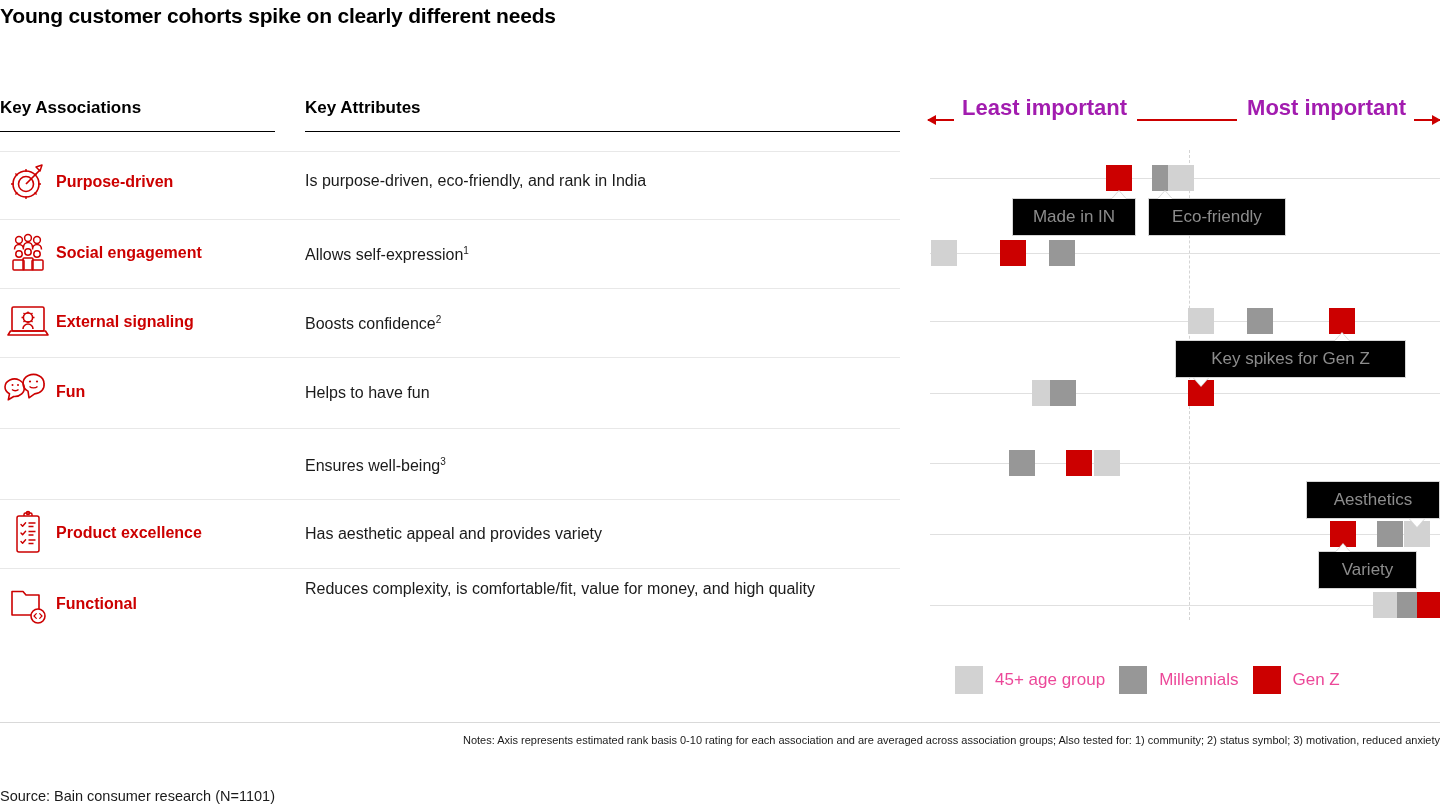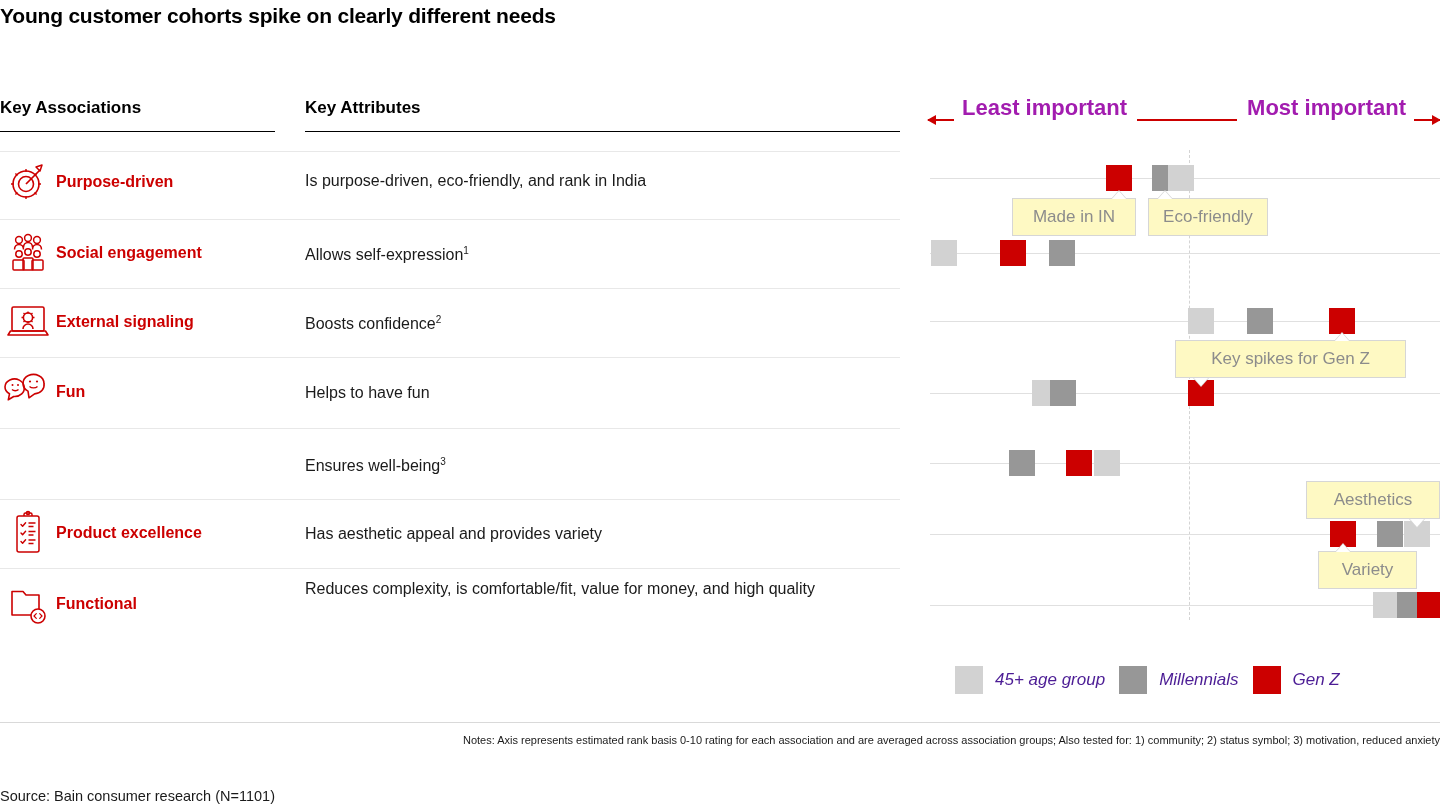--- a/index.html
+++ b/index.html
@@ -86,21 +86,21 @@
   .marker {
     position: absolute; width: 26px; height: 26px;
   }
   .m-old  { background: #d2d2d2; }
   .m-mill { background: #979797; }
   .m-genz { background: #cc0000; }
 
   
   .callout {
     position: absolute;
-    border: 1px solid #d6d6d6; background: #fef9c3;
+    border: 1px solid #d6d6d6; background: #000000;
     color: #8c8c8c; font-size: 17px;
     display: flex; align-items: center; justify-content: center;
     padding: 0 12px; height: 38px; white-space: nowrap;
   }
   .notch {
     position: absolute; width: 16px; height: 9px; overflow: hidden;
   }
   .notch i {
     position: absolute; left: 0; top: 0; width: 16px; height: 9px;
     background: #ffffff;
@@ -118,21 +118,21 @@
   .notch.up i  { left:0; top:1px; }
   .notch.down i{ left:0; top:-1px; }
 
   
   .legend {
     position: absolute; left: 955px; top: 660px; height: 40px;
     display: flex; align-items: center; gap: 14px;
   }
   .legend-item { display: flex; align-items: center; gap: 12px; }
   .legend-swatch { width: 28px; height: 28px; }
-  .legend-label { font-size: 17px; color: #4c1d95; font-style: italic; }
+  .legend-label { font-size: 17px; color: #ec4899; }
 
   
   .footer-rule {
     position: absolute; left: 0; top: 722px; width: 1440px; height: 1px;
     background: #d9d9d9;
   }
   .notes {
     position: absolute; left: 0; top: 733px; width: 1440px;
     font-size: 11px; color: #1a1a1a; line-height: 1.45; text-align: right;
   }
@@ -323,21 +323,21 @@
     <div class="marker m-mill" style="left:1397px; top:592px;"></div>
     <div class="marker m-genz" style="left:1417px; top:592px;"></div>
 
     <div class="callout" style="left:1012px; top:198px; width:124px;">
       <span>Made in IN</span>
     </div>
     <div class="notch up" style="left:1111px; top:190px;">
         <i></i>
       </div>
 
-    <div class="callout" style="left:1148px; top:198px; width:120px;">
+    <div class="callout" style="left:1148px; top:198px; width:138px;">
       <span>Eco-friendly</span>
     </div>
     <div class="notch up" style="left:1157px; top:190px;">
         <i></i>
       </div>
 
     <div class="callout" style="left:1175px; top:340px; width:231px;">
       <span>Key spikes for Gen Z</span>
     </div>
     <div class="notch up" style="left:1334px; top:332px;">

